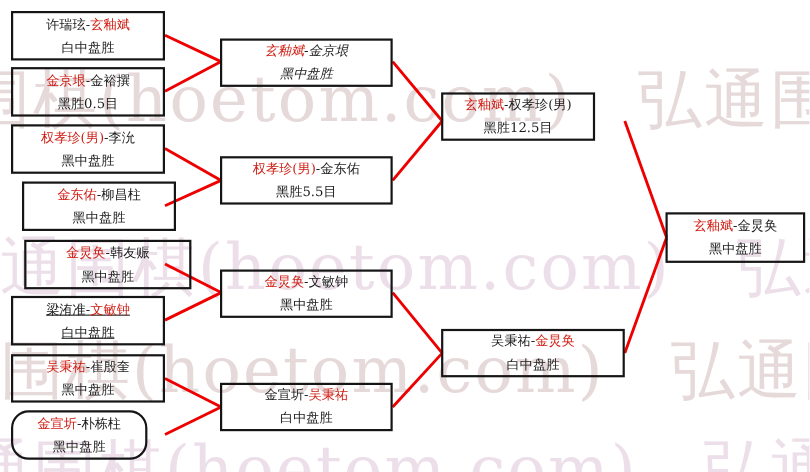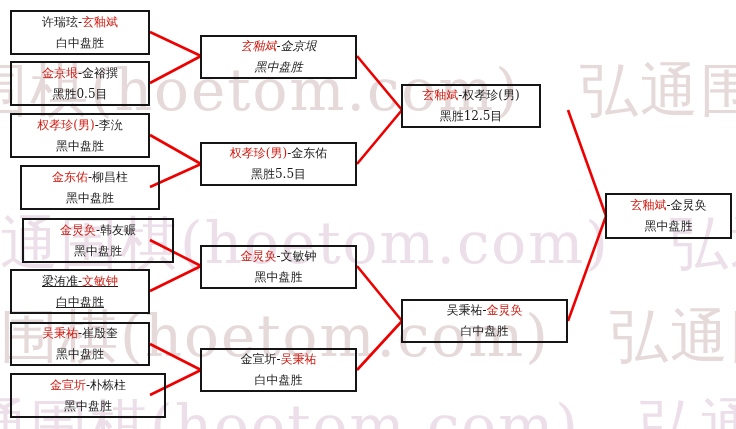--- a/index.html
+++ b/index.html
@@ -30,21 +30,21 @@
     text-align:center;font-size:12px;line-height:21px;color:#1b1b1b;
   }
   .box .red{color:#cf1c12;}
   .m0{left:10px;top:10px;width:140px;height:45px;}
   .m1{left:10px;top:61px;width:140px;height:45px;}
   .m2{left:10px;top:113px;width:140px;height:45px;}
   .m3{left:20px;top:165px;width:140px;height:45px;}
   .m4{left:22px;top:218px;width:152px;height:45px;}
   .m5{left:10px;top:269px;width:140px;height:45px;text-decoration:underline;}
   .m6{left:10px;top:322px;width:140px;height:44px;}
-  .m7{left:10px;top:373px;width:156px;height:45px;}
+  .m7{left:10px;top:373px;width:124px;height:45px;border-radius:16px;}
   .m8{left:200px;top:35px;width:157px;height:44px;font-style:italic;}
   .m9{left:200px;top:142px;width:157px;height:44px;}
   .m10{left:200px;top:245px;width:157px;height:44px;}
   .m11{left:200px;top:348px;width:157px;height:44px;}
   .m12{left:401px;top:84px;width:140px;height:44px;}
   .m13{left:401px;top:299px;width:167px;height:44px;}
   .m14{left:605px;top:193px;width:127px;height:46px;}
 </style>
 </head>
 <body>

